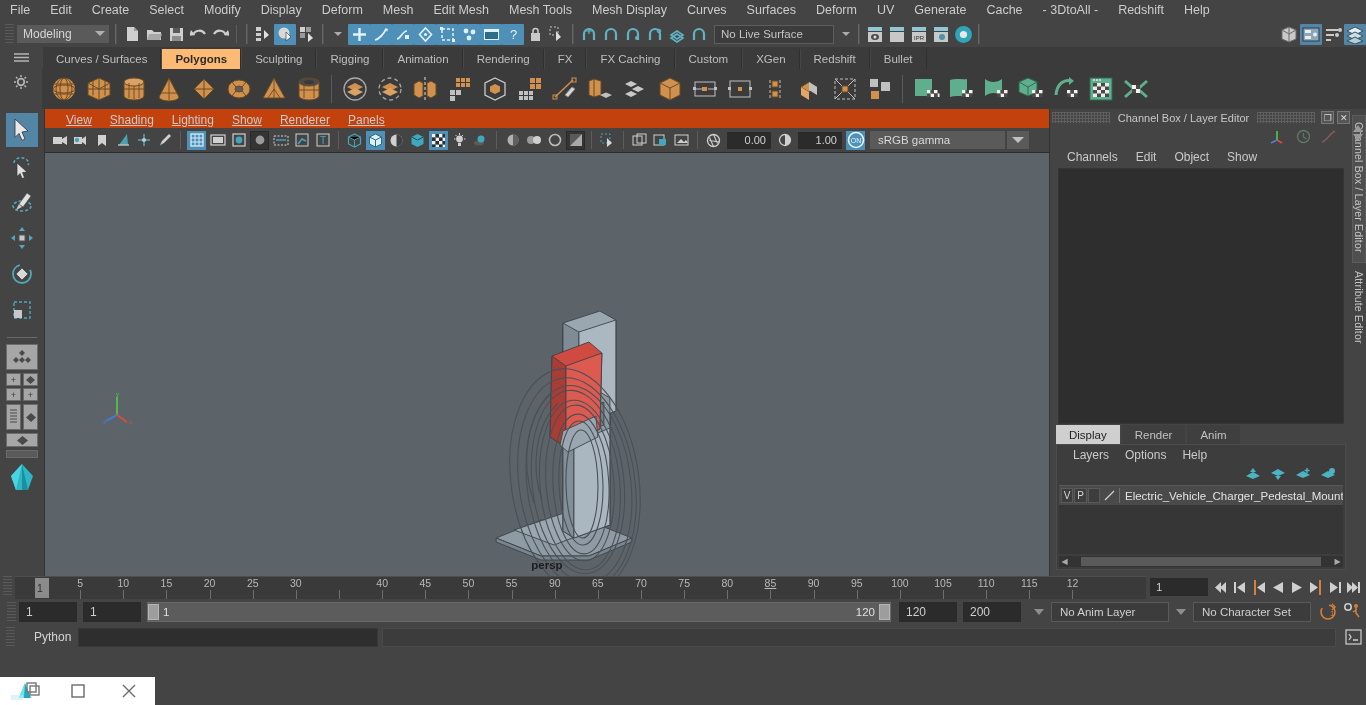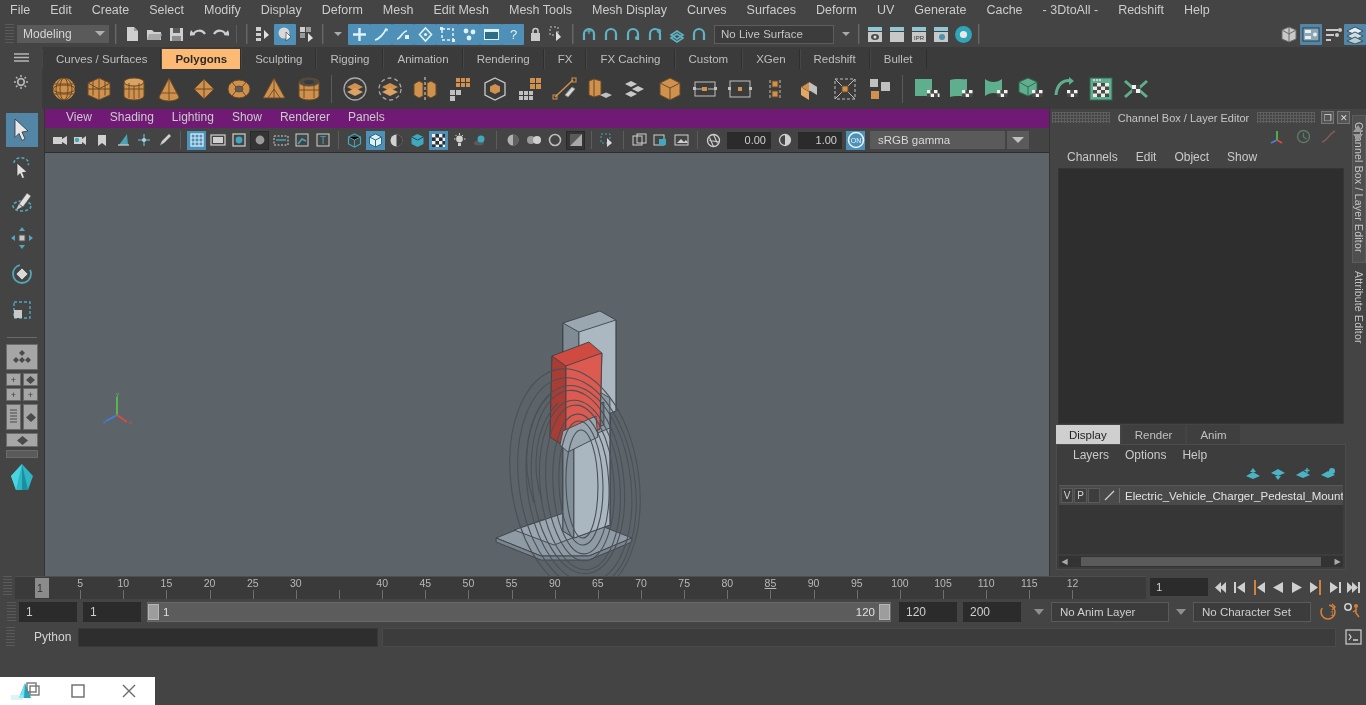--- a/index.html
+++ b/index.html
@@ -82,21 +82,21 @@
   .tbtn { width:32px; height:34px; display:flex; align-items:center; justify-content:center;
           margin-bottom:2px; flex:none; }
   .tbtn.sel { background:#5285a6; }
   .tbdiv { width:30px; height:1px; background:#6a6a6a; margin:8px 0 6px; }
   .tbox2 { width:32px; height:26px; border:1px solid #6b6b6b; background:#a6a6a6;
            display:flex;align-items:center;justify-content:center; margin-bottom:3px; }
 
   
   .viewport { flex:1; background:#5d6469; position:relative;
               border-left:1px solid #343434; border-right:1px solid #343434; }
-  .vpmenu { height:19px; background:#701a75; display:flex; align-items:flex-start; padding-left:12px; }
+  .vpmenu { height:19px; background:#c2410c; display:flex; align-items:flex-end; padding-left:12px;text-decoration:underline; }
   .vpmenu .mi { padding:1px 9px; font-size:12px; color:#cacaca; }
   .vptools { height:25px; background:#444444; display:flex; align-items:center;
              padding-left:4px; border-bottom:1px solid #2d2d2d; }
   .vbtn { width:19px; height:19px; display:flex; align-items:center; justify-content:center; flex:none;
           margin:0 1px; }
   .vbtn.on { background:#4f90b8; }
   .vbtn.sunk { background:#343434; border:1px solid #2a2a2a; }
   .numfield { width:44px; height:17px; background:#2b2b2b; color:#d0d0d0; font-size:11px;
               display:flex;align-items:center; justify-content:flex-end; padding-right:5px; margin:0 3px; }
   .gammasel { width:135px; height:18px; background:#5a5a5a; color:#d8d8d8; font-size:11.5px;
@@ -1179,20 +1179,21 @@
           <svg width="34" height="34" viewBox="0 0 34 34">
             <path d="M14 24 L14 6" stroke="#59c84b" stroke-width="1.6"></path>
             <path d="M14 24 L3 30" stroke="#3f7fe0" stroke-width="1.6"></path>
             <path d="M14 24 L24 31" stroke="#e04a3f" stroke-width="1.6"></path>
             <text x="13" y="5" font-size="6" fill="#59c84b" font-family="Liberation Sans">y</text>
             <text x="0" y="33" font-size="6" fill="#3f7fe0" font-family="Liberation Sans">z</text>
             <text x="26" y="33" font-size="6" fill="#e04a3f" font-family="Liberation Sans">x</text>
           </svg>
         </div>
 
+        <div class="persplabel">persp</div>
       </div>
     </div>
 
     <div style="display:flex;">
       <div class="rightpanel">
         <div class="rp-title">
           <div class="dots" style="margin-right:8px;"></div>
           <span>Channel Box / Layer Editor</span>
           <div class="dots" style="margin-left:8px;"></div>
           <div style="display:flex;gap:3px;margin-left:6px;">

